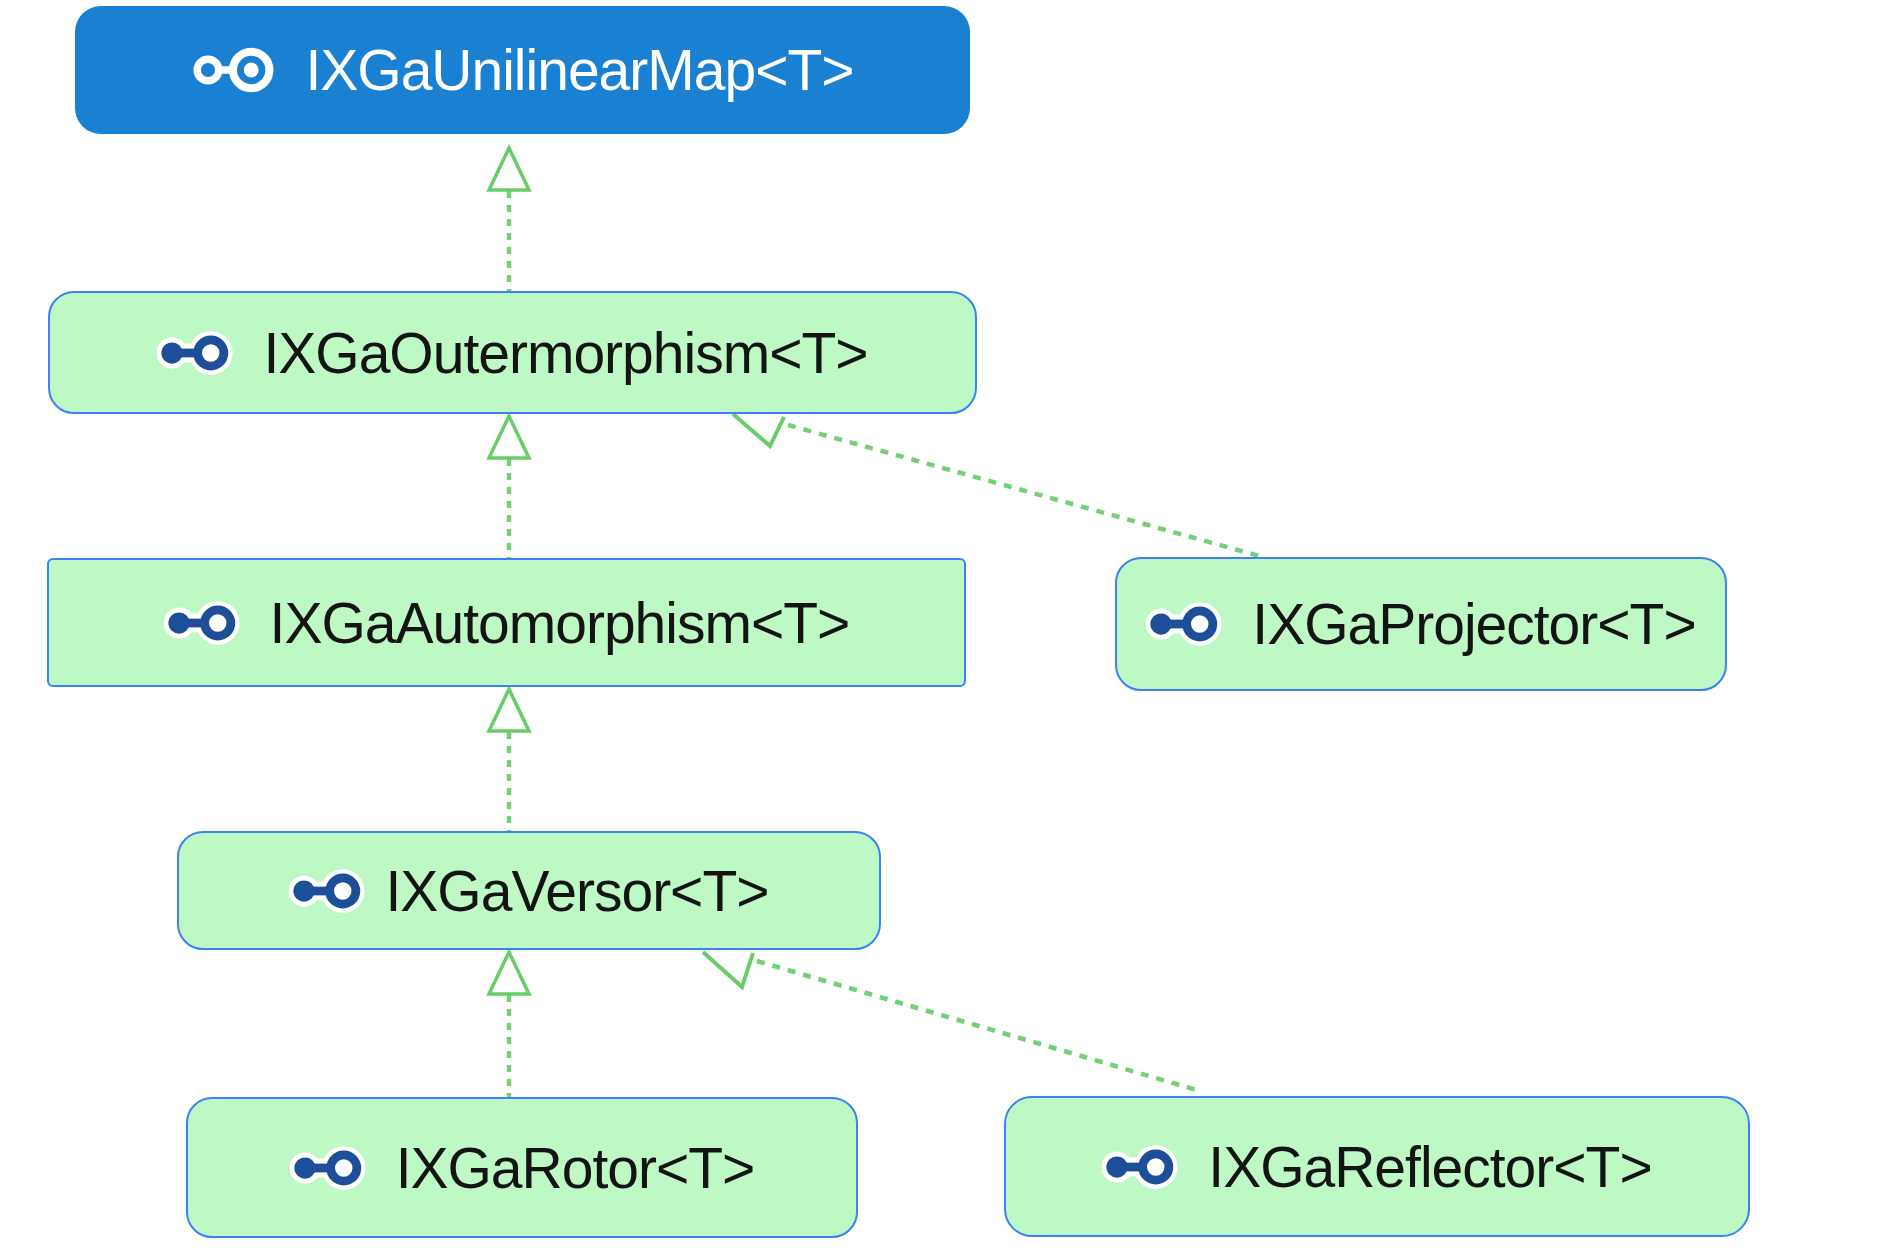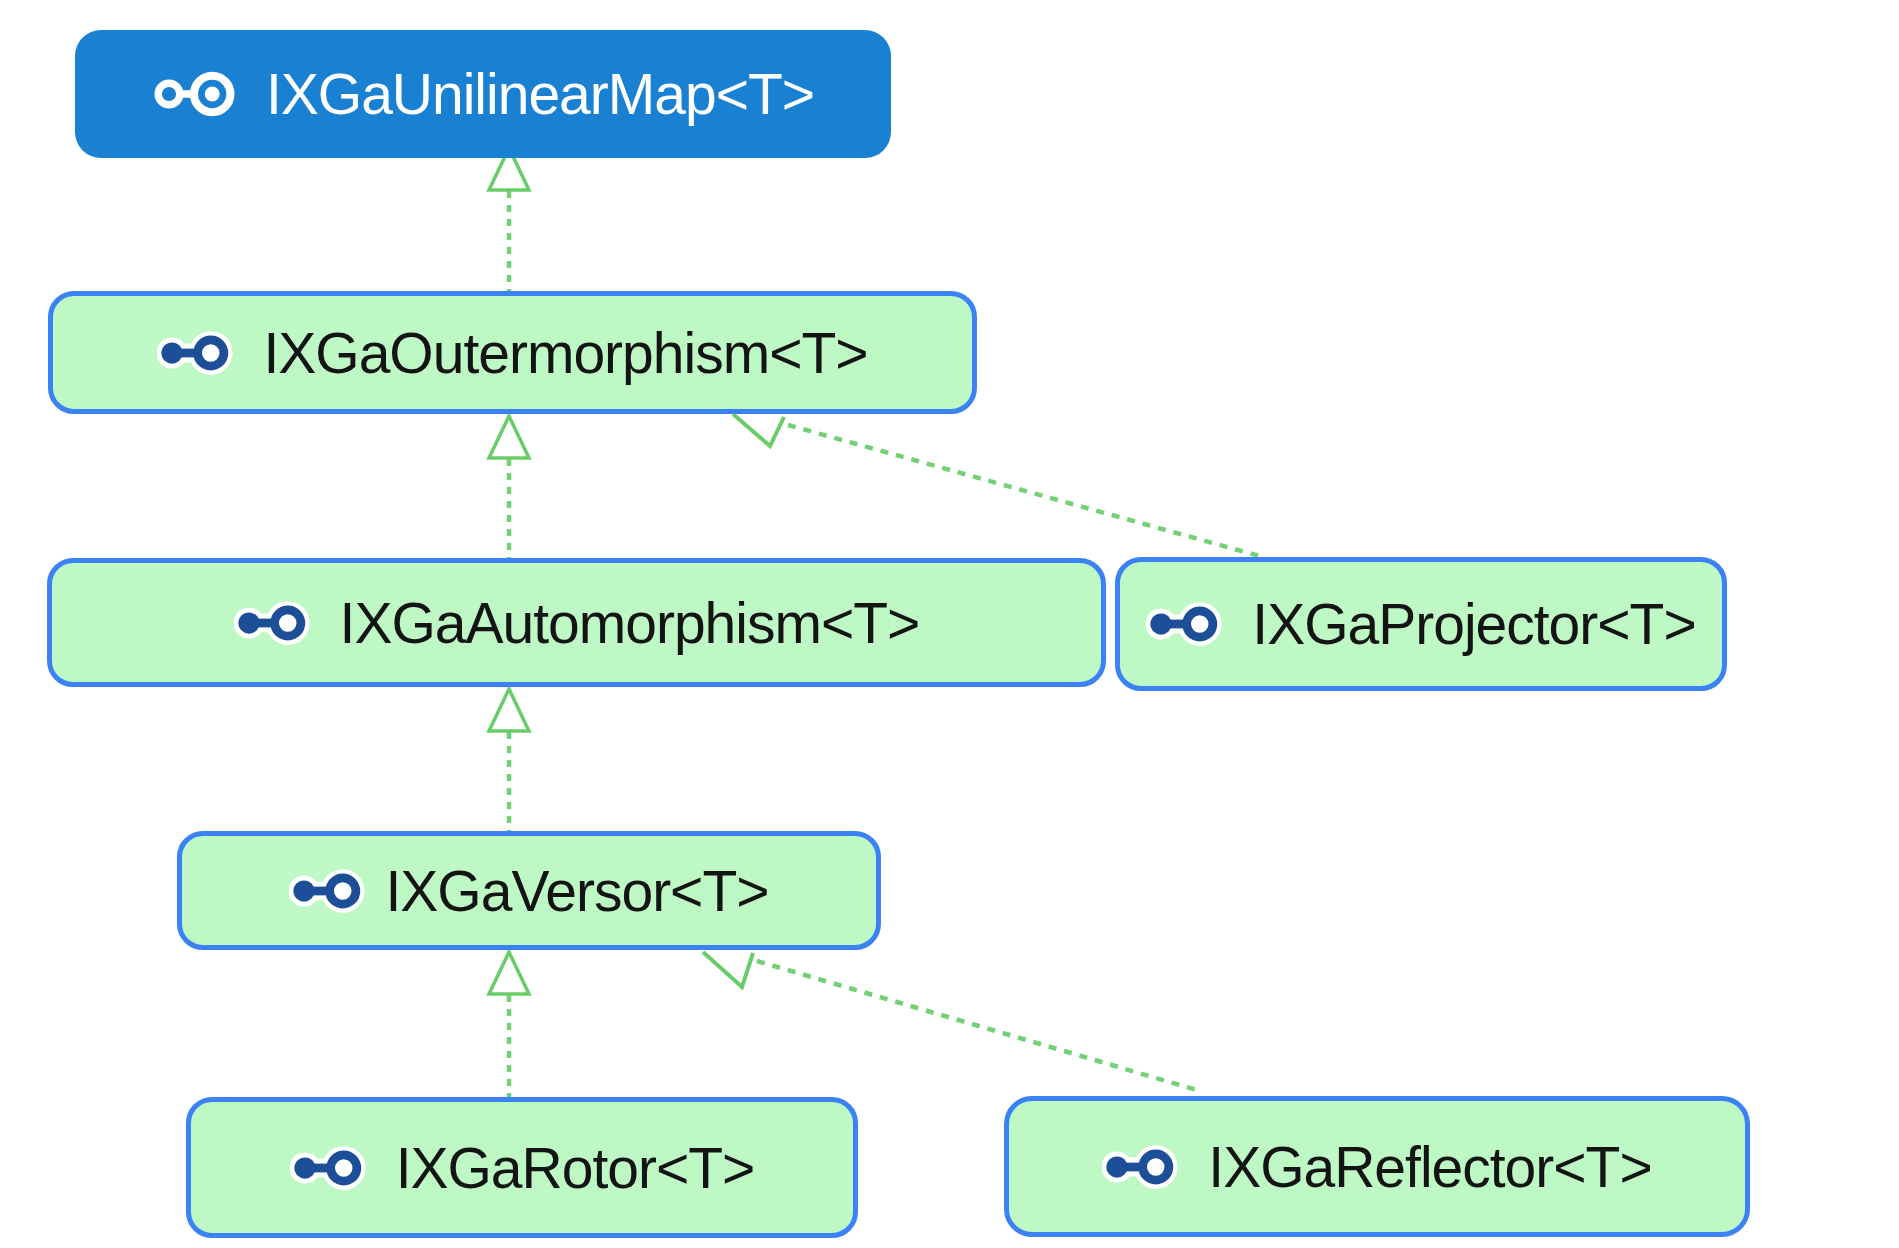--- a/index.html
+++ b/index.html
@@ -23,37 +23,37 @@
     display: flex;
     align-items: center;
     justify-content: center;
     gap: 26px;
     border-radius: 26px;
     box-sizing: border-box;
     white-space: nowrap;
   }
   .node.iface {
     background: #bdf8c5;
-    border: 5px solid #3b82f6;
+    border: 2px solid #3b82f6;
     color: #141414;
   }
   .node.root {
     background: #1a80d1;
     color: #ffffff;
   }
   .node .label {
     font-size: 57px;
     letter-spacing: -1px;
   }
   .node svg { flex: none; display: block; }
 
   
-  #node-unilinear    { left: 75px;   top: 30px;   width: 816px; height: 128px; }
+  #node-unilinear    { left: 75px;   top: 6px;   width: 895px; height: 128px; }
   #node-outermorphism{ left: 48px;   top: 291px;  width: 929px; height: 123px; }
-  #node-automorphism { left: 47px;   top: 558px;  width: 1059px; height: 129px; }
+  #node-automorphism { left: 47px;   top: 558px;  width: 919px; height: 129px; border-radius: 6px; }
   #node-projector    { left: 1115px; top: 557px;  width: 612px; height: 134px; }
   #node-versor       { left: 177px;  top: 831px;  width: 704px; height: 119px; gap: 16px; }
   #node-rotor        { left: 186px;  top: 1097px; width: 672px; height: 141px; text-align: center; }
   #node-reflector    { left: 1004px; top: 1096px; width: 746px; height: 141px; border-radius: 28px; }
 </style>
 </head>
 <body>
 
 <div class="canvas">
 

